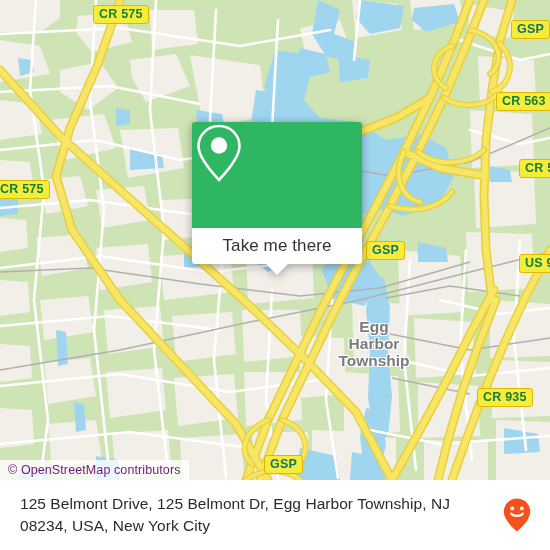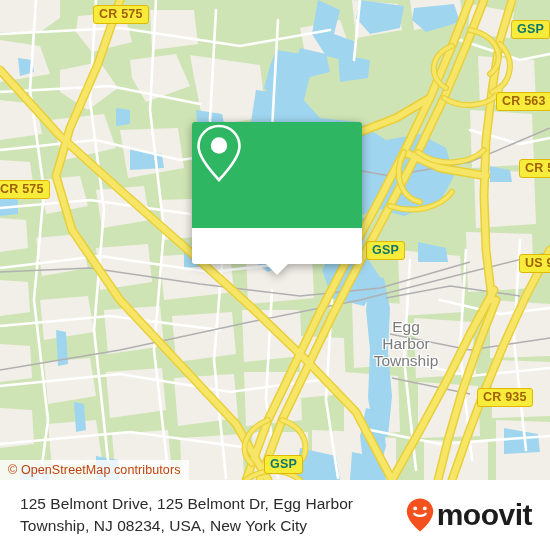--- a/index.html
+++ b/index.html
@@ -18,31 +18,31 @@
     overflow:hidden;
   }
   .map svg{position:absolute;left:0;top:0;}
 
   
   .attrib{
     position:absolute;left:0;bottom:0;height:20px;
     padding:0 8px;
     display:flex;align-items:center;
     background:rgba(255,255,255,.78);
-    font-size:12.5px;color:#c2410c;letter-spacing:.1px;
+    font-size:12.5px;color:#701a75;letter-spacing:.1px;
     white-space:nowrap;
   }
 
   
   .shield{
     position:absolute;
     background:#f7ec3a;
     border:1.6px solid #e0b800;
     border-radius:3px;
-    color:#a16207;
+    color:#15803d;
     font-size:12.5px;font-weight:bold;
     padding:1px 5px 2px 5px;
     line-height:14px;
     white-space:nowrap;
     letter-spacing:.2px;
     box-sizing:border-box;
   }
   .shield.gsp{color:#0f766e;}
 
   
@@ -309,21 +309,21 @@
         <path d="M282,420 C306,428 312,450 298,464"></path>
         <path d="M246,480 C262,468 286,468 300,480"></path>
       </g>
       <g fill="none" stroke="#f7e665" stroke-width="3.6" stroke-linecap="round">
         <path d="M268,420 C244,430 238,452 252,464"></path>
         <path d="M282,420 C306,428 312,450 298,464"></path>
         <path d="M246,480 C262,468 286,468 300,480"></path>
       </g>
     </svg>
 
-    <div class="placelabel" style="left:364px;top:318px;width:84px;">Egg
+    <div class="placelabel" style="left:332px;top:318px;width:84px;font-weight:bold;">Egg
 Harbor
 Township</div>
 
     <div class="shield" style="left:93px;top:5px;">CR 575</div>
     <div class="shield gsp" style="left:511px;top:20px;">GSP</div>
     <div class="shield" style="left:496px;top:92px;">CR 563</div>
     <div class="shield" style="left:-6px;top:180px;">CR 575</div>
     <div class="shield" style="left:519px;top:159px;">CR 56</div>
     <div class="shield" style="left:519px;top:254px;">US 9</div>
     <div class="shield gsp" style="left:366px;top:241px;">GSP</div>
@@ -331,35 +331,35 @@
     <div class="shield gsp" style="left:264px;top:455px;">GSP</div>
 
     <div class="callout">
       <div class="callout-top">
         <svg width="54" height="62" viewBox="0 0 54 62">
           <path d="M27,4 C15.5,4 6.5,13 6.5,24.3 C6.5,36 20,50.5 27,58 C34,50.5 47.5,36 47.5,24.3 C47.5,13 38.5,4 27,4 Z" fill="none" stroke="#ffffff" stroke-width="2.6"></path>
           <circle cx="27" cy="23.5" r="8.2" fill="#ffffff"></circle>
         </svg>
       </div>
       <div class="callout-bottom">
+        <span class="callout-label">Take me there</span>
         <span class="callout-tail"></span>
       </div>
     </div>
 
     <div class="attrib">
       <span>© OpenStreetMap contributors</span>
     </div>
   </div>
 
   <div class="footer">
     <div class="footer-address">125 Belmont Drive, 125 Belmont Dr, Egg Harbor Township, NJ 08234, USA, New York City</div>
     <div class="brand">
       <svg width="30" height="36" viewBox="0 0 30 36">
         <path d="M15,1.5 C7.6,1.5 1.8,7.3 1.8,14.5 C1.8,22.3 10.2,30.6 15,34.5 C19.8,30.6 28.2,22.3 28.2,14.5 C28.2,7.3 22.4,1.5 15,1.5 Z" fill="#f4511e"></path>
         <circle cx="10.2" cy="11.4" r="1.9" fill="#ffffff"></circle>
         <circle cx="19.8" cy="11.4" r="1.9" fill="#ffffff"></circle>
         <path d="M9.2,16.6 C11,19.6 19,19.6 20.8,16.6" stroke="#ffffff" stroke-width="2.1" fill="none" stroke-linecap="round"></path>
       </svg>
-      <span class="brand-word">moovit</span>
     </div>
   </div>
 
 </div>
 
 </body></html>

